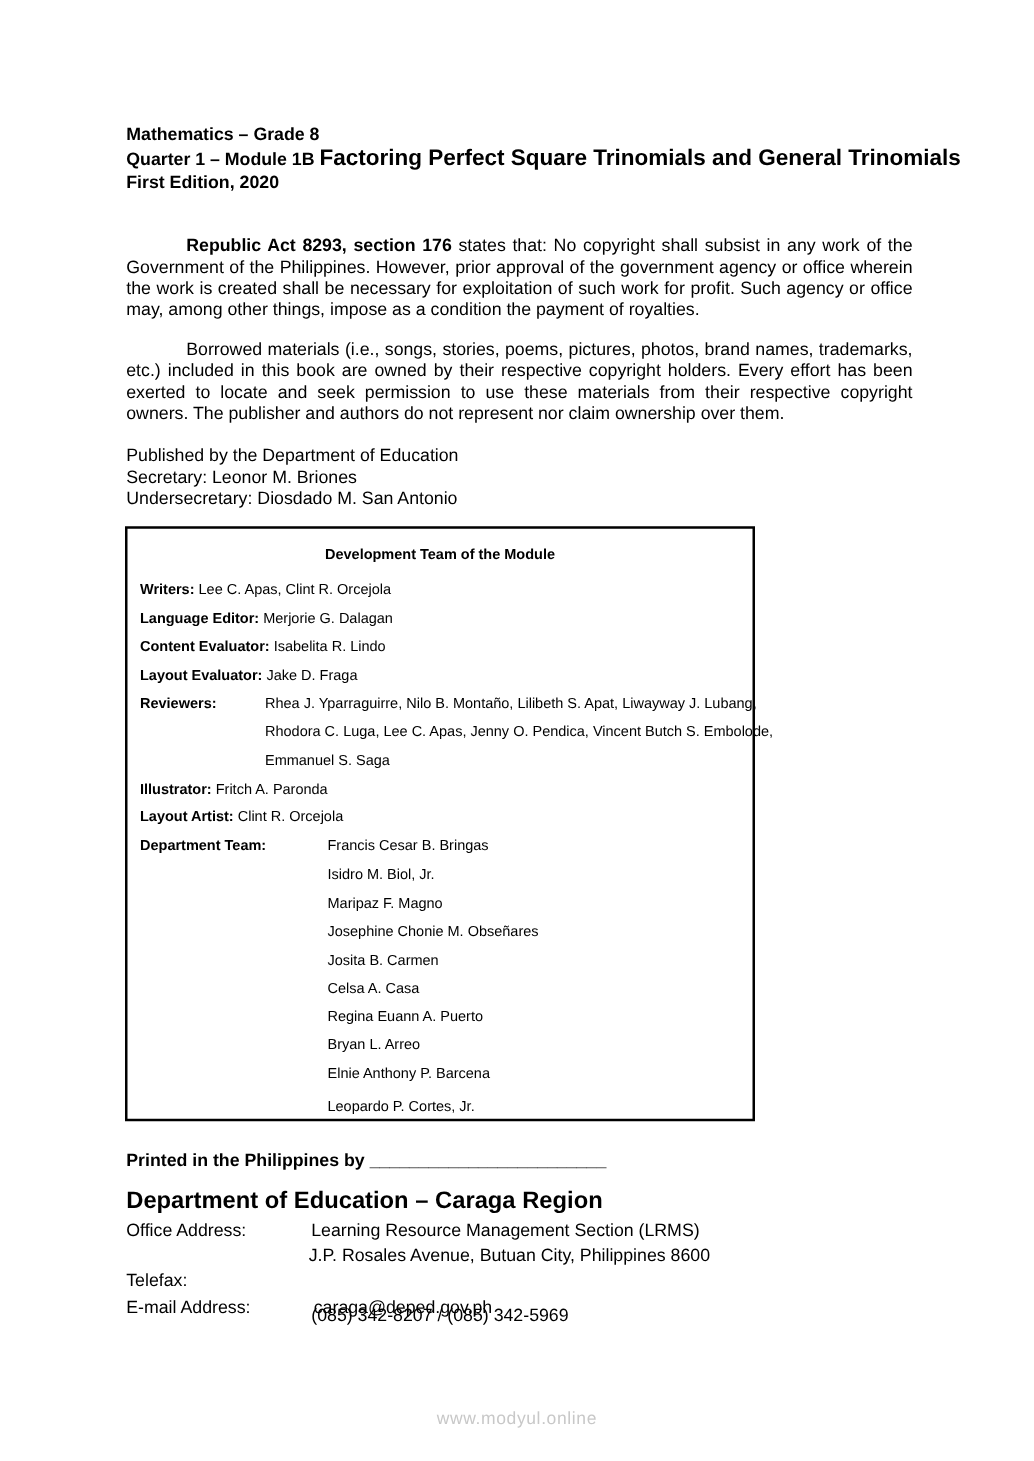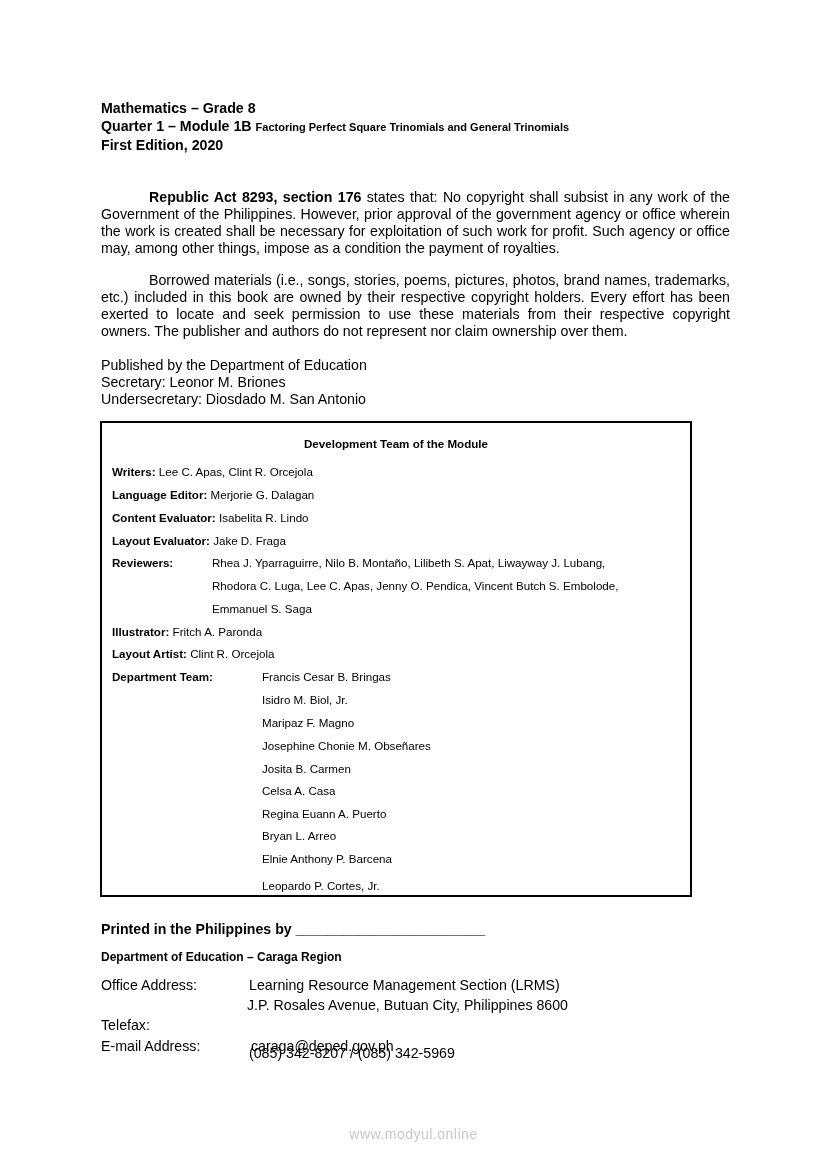--- a/index.html
+++ b/index.html
@@ -2,39 +2,39 @@
 <html><head>
   <meta charset="utf-8">
   <style>
     html, body { margin: 0; padding: 0; background: #ffffff; }
     body {
       width: 827px; height: 1169px; position: relative; overflow: hidden;
       font-family: "Liberation Sans", sans-serif; color: #000;
     }
     .hdr { position: absolute; left: 101px; top: 99px; font-weight: bold; font-size: 14.2px; line-height: 18px; }
     .hdr .line { white-space: nowrap; }
-    .hdr .big { font-size: 11px; margin-top: 40px; }
+    .hdr .big { font-size: 18px; margin-top: 40px; }
     .para { position: absolute; left: 101px; width: 629px; font-size: 14.2px; line-height: 17px; text-align: justify; }
     .para .indent { display: inline-block; width: 48px; }
     .para b { font-weight: bold; }
     .pub { position: absolute; left: 101px; top: 357px; font-size: 14.2px; line-height: 17px; }
     .box {
-      position: absolute; left: 100px; top: 421px; width: 592px; height: 476px;
+      position: absolute; left: 100px; top: 421px; width: 504px; height: 476px;
       border: 2px solid #000; box-sizing: border-box;
       font-size: 11.6px;
     }
     .box .title { position: absolute; left: 0; right: 0; top: 14px; text-align: center; font-weight: bold; }
     .row { position: absolute; left: 10px; white-space: nowrap; }
     .row b { font-weight: bold; margin-top: 12px; }
     .rev-label { position: absolute; left: 10px; font-weight: bold; }
     .rev-text { position: absolute; left: 110px; white-space: nowrap; }
     .mgmt-label { position: absolute; left: 10px; font-weight: bold; }
     .mgmt-name { position: absolute; left: 160px; white-space: nowrap; }
     .printed { position: absolute; left: 101px; top: 921px; font-weight: bold; font-size: 14.2px; }
-    .deped { position: absolute; left: 101px; top: 950px; font-weight: bold; font-size: 12px; }
+    .deped { position: absolute; left: 101px; top: 950px; font-weight: bold; font-size: 19px; }
     .contact { position: absolute; font-size: 14.2px; white-space: nowrap; }
     .watermark { position: absolute; left: 0; right: 0; top: 1126px; text-align: center; font-size: 14px; color: #c8c8c8; letter-spacing: 0.5px; }
   </style>
 </head>
 <body>
 
 <div class="hdr">
   <div class="line">Mathematics – Grade 8</div>
   <div class="line">
     <span>Quarter 1 – Module 1B</span>

